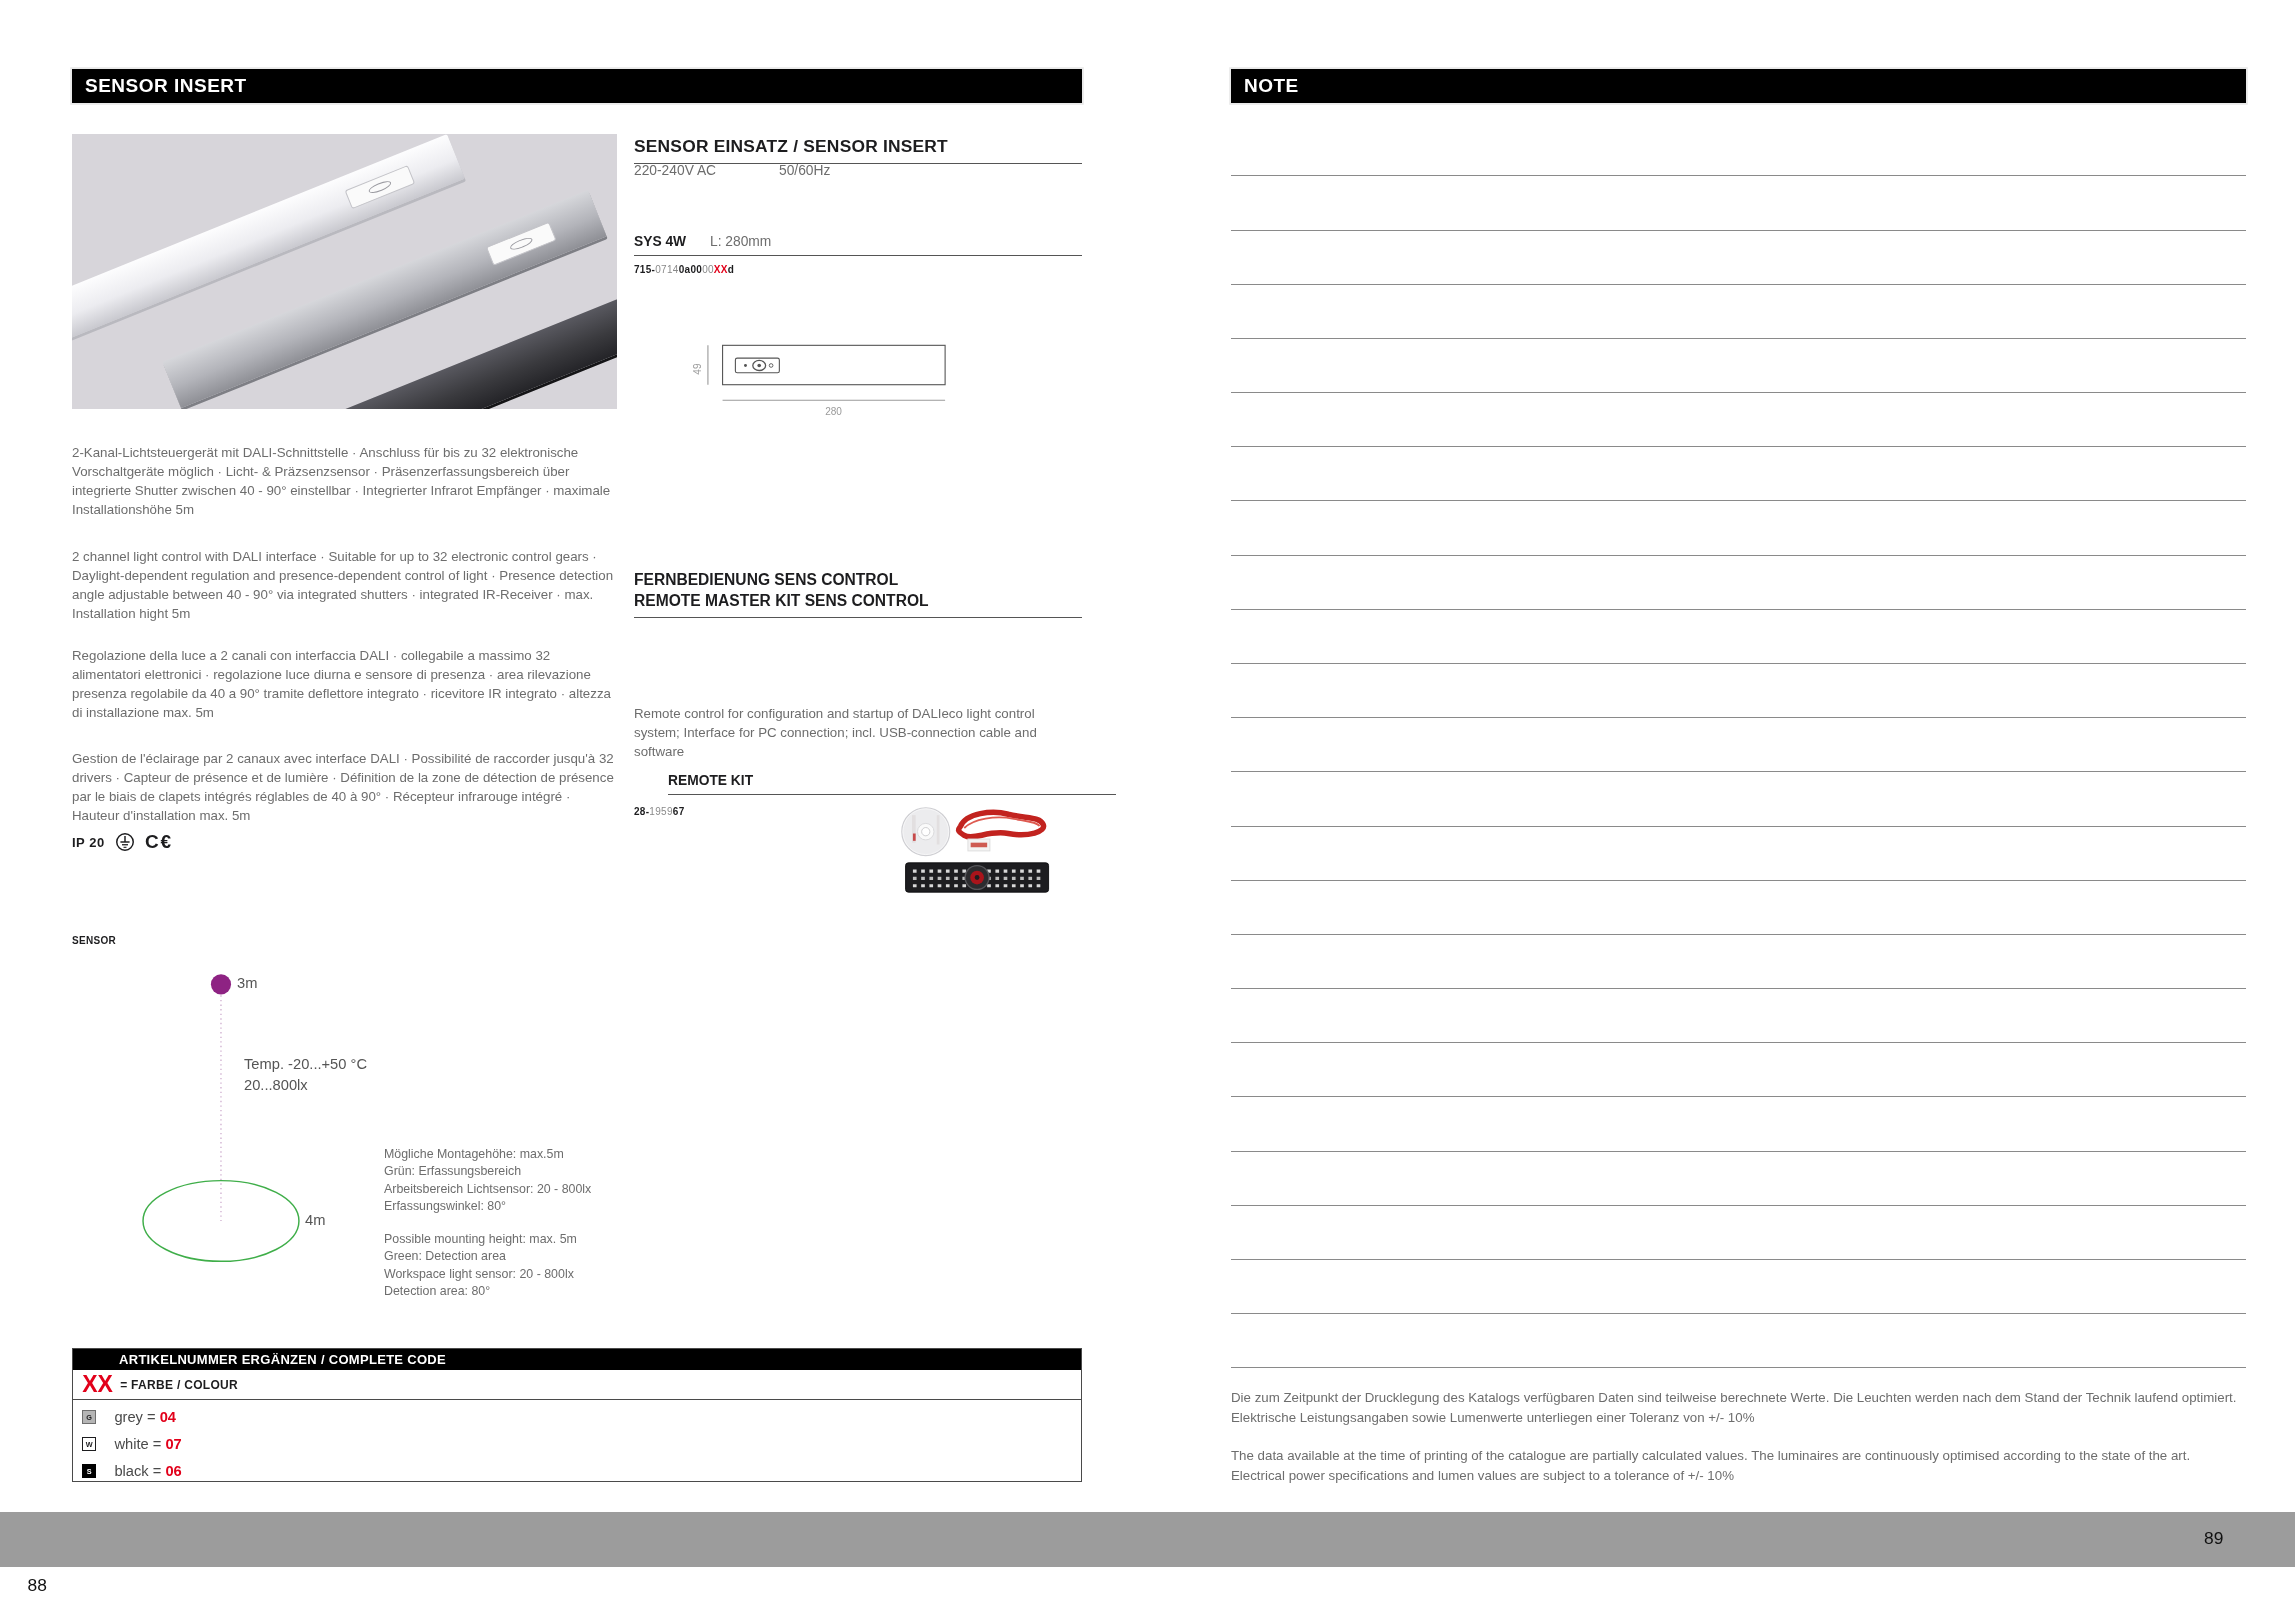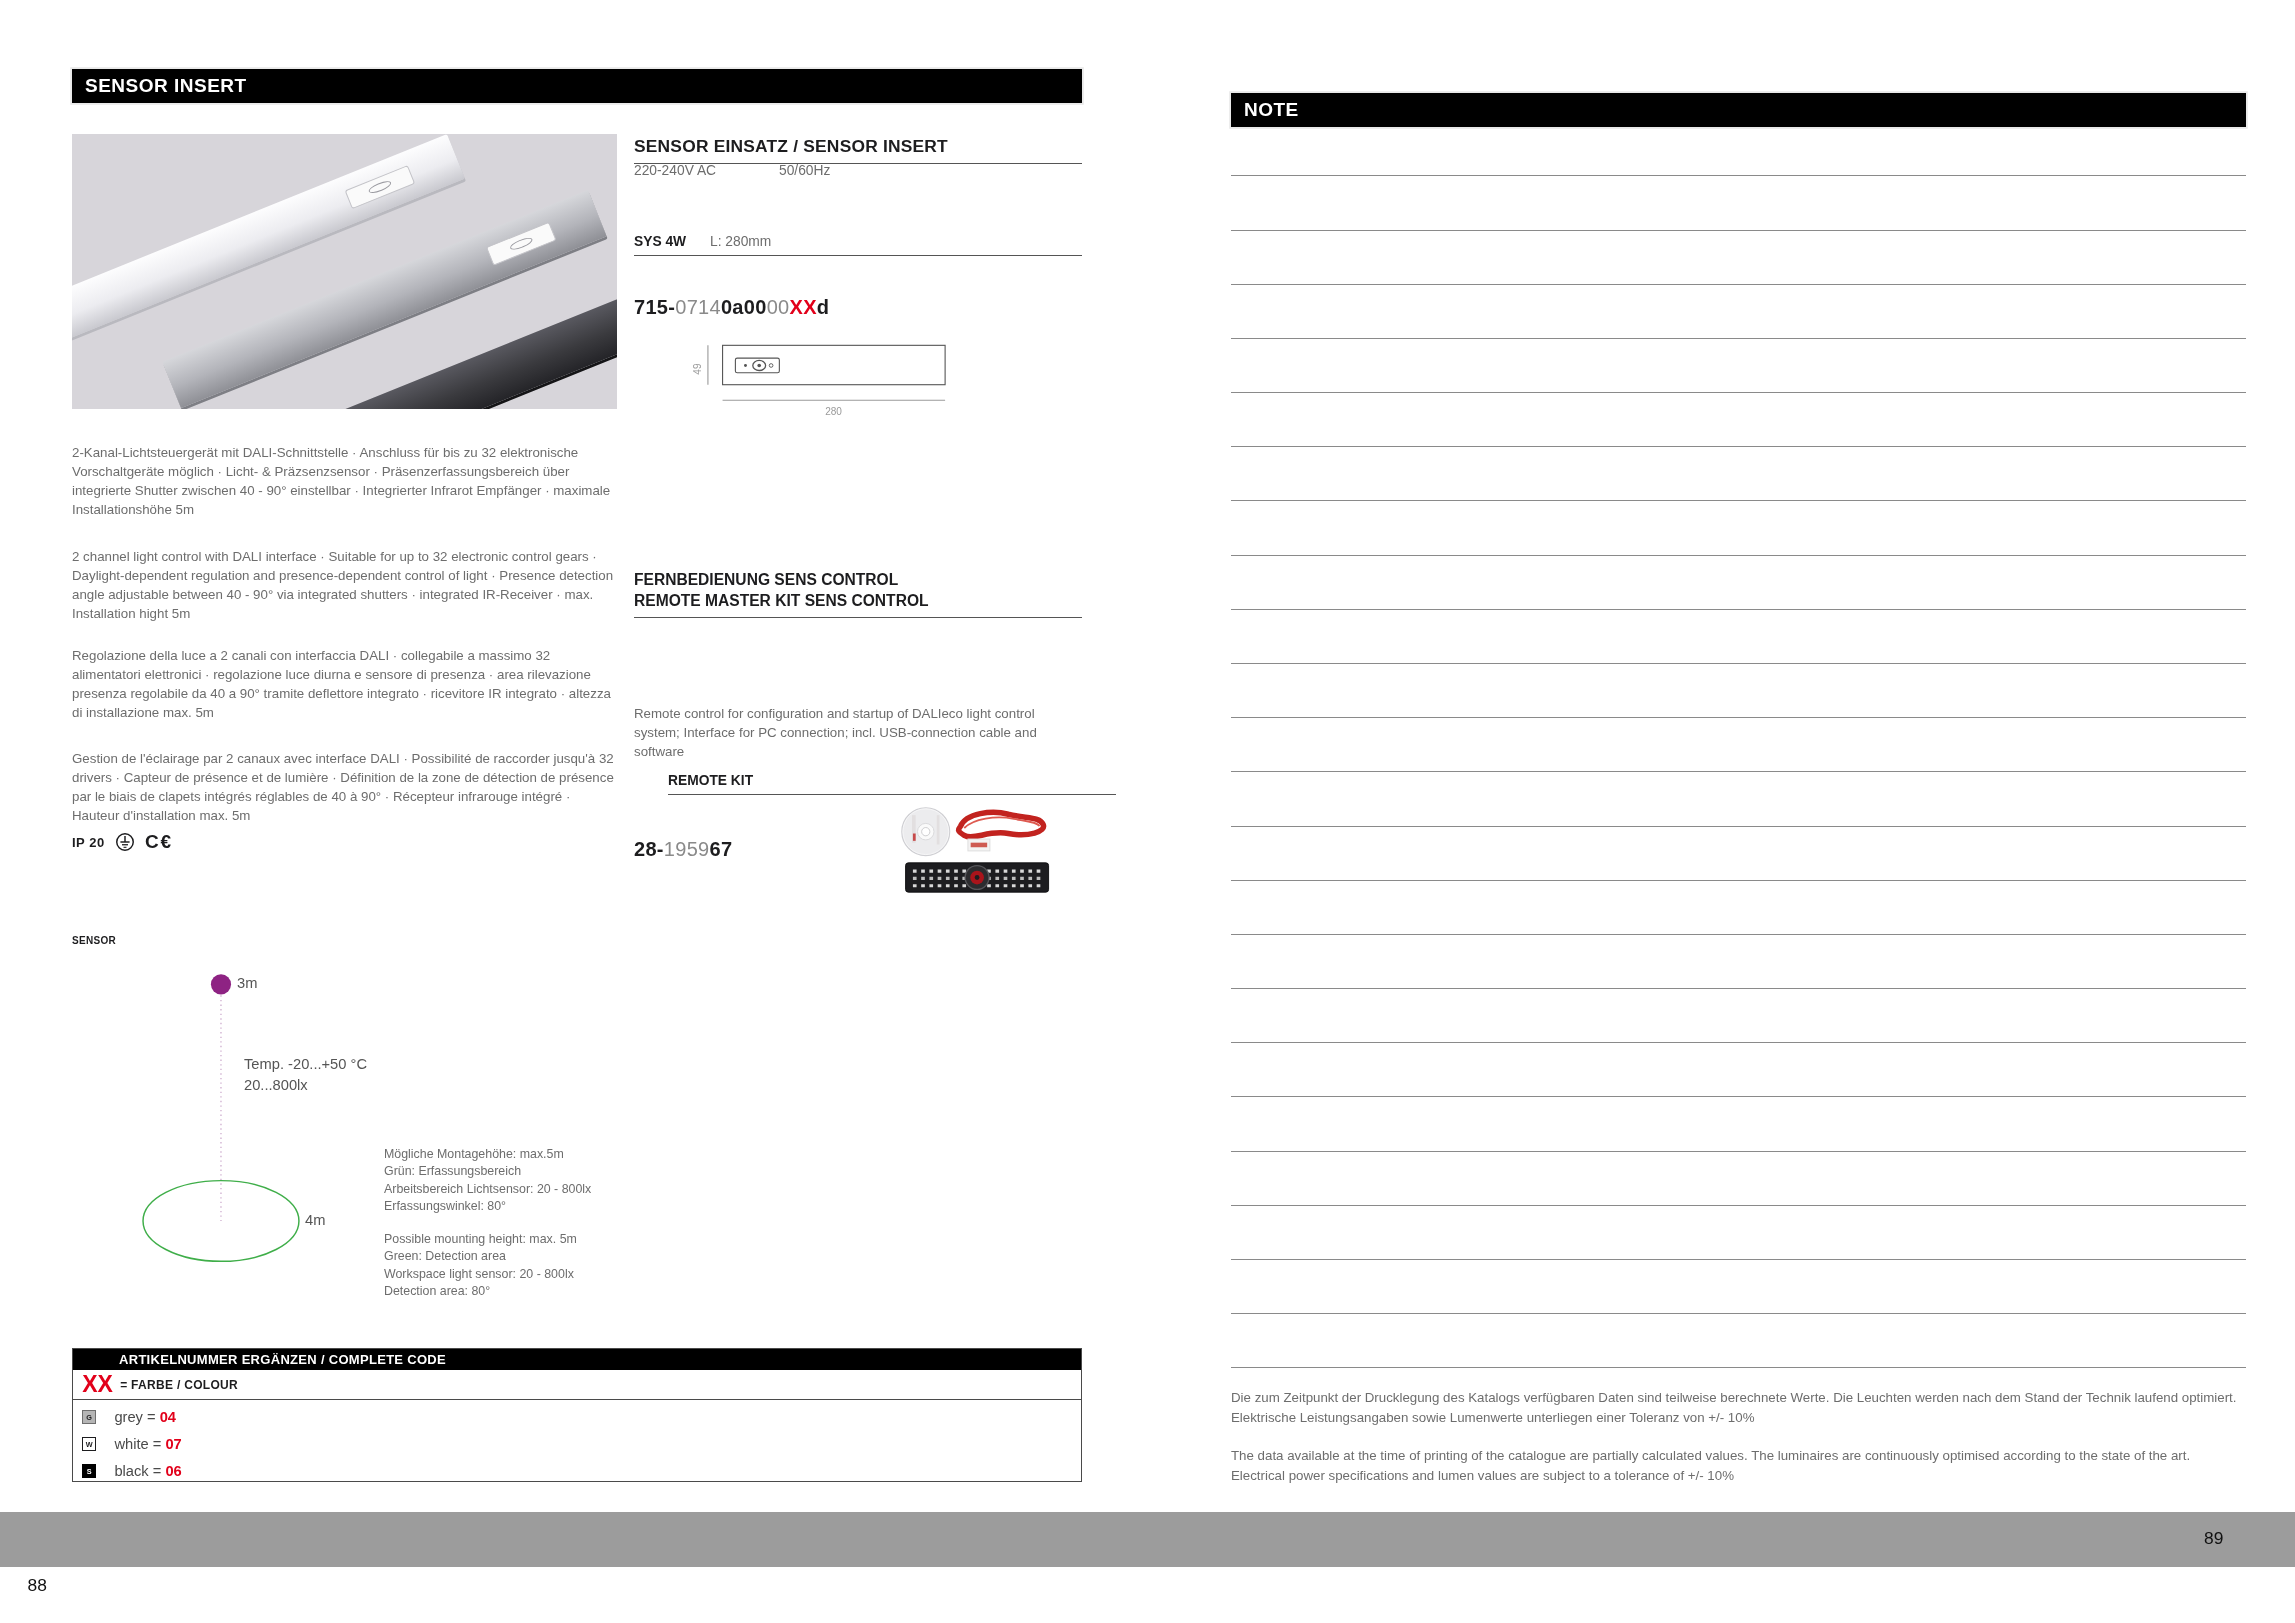--- a/index.html
+++ b/index.html
@@ -29,21 +29,21 @@
   .bar-grey{background:linear-gradient(180deg,#d6d7db 0%,#b3b4ba 55%,#8f9096 100%);box-shadow:0 2.8px 0 #7e7f85;}
   .bar-black{background:linear-gradient(180deg,#595960 0%,#3a3a3e 55%,#242428 100%);box-shadow:0 2.8px 0 #151517;}
 
   
   .spec-title{font-size:17.4px;font-weight:bold;letter-spacing:0.2px;border-bottom:1.8px solid #555;padding-bottom:5.5px;}
   .spec-row{font-size:13.8px;color:var(--body);}
   .sys-line{border-bottom:1.4px solid #555;padding-bottom:5.5px;font-size:13.8px;}
   .b{font-weight:bold;color:var(--ink);text-align:center;}
   .lt{color:#8a8a8a;}
   .red{color:var(--accent);font-weight:bold;}
-  .codeline{font-size:20px;letter-spacing:0.3px;margin-top:32px;}
+  .codeline{font-size:10px;letter-spacing:0.3px;}
 
   .remote-title{font-size:15.6px;font-weight:bold;line-height:21px;border-bottom:1.8px solid #555;padding-bottom:5.5px;}
   .rule1{border-bottom:1.4px solid #555;margin-left:34px;}
 
   
   #code-table{border:0.9px solid #4a4a4a;background:#fff;}
   #ct-head{background:#000;color:#fff;font-weight:bold;font-size:13px;display:flex;align-items:center;padding-left:9.2px;letter-spacing:0.3px;}
   #ct-xxrow{border-bottom:0.9px solid #4a4a4a;display:flex;align-items:center;padding-left:9.2px;gap:7.3px;}
   #ct-xxrow .xx{font-size:23px;font-weight:bold;color:var(--accent);}
   #ct-xxrow .xxl{font-size:12px;font-weight:bold;letter-spacing:0.3px;}
@@ -195,21 +195,21 @@
       <span class="ct-label"><span>white =</span>
         <span class="red">07</span></span>
     </div>
     <div class="ct-row">
       <span class="swatch" style="null;background:#000000;color:#ffffff;border-color:#000000">S</span>
       <span class="ct-label"><span>black =</span>
         <span class="red">06</span></span>
     </div>
   </div>
 
-  <div class="abs barhead" style="left:1231px;top:69px;width:1015px;height:34px;margin-top:24px;">
+  <div class="abs barhead" style="left:1231px;top:69px;width:1015px;height:34px;">
     <span>NOTE</span>
   </div>
 
   <div id="note-lines">
       <div class="note-line" style="left: 1231px; width: 1015px; top: 175px;"></div>
       <div class="note-line" style="left: 1231px; width: 1015px; top: 230px;"></div>
       <div class="note-line" style="left: 1231px; width: 1015px; top: 284px;"></div>
       <div class="note-line" style="left: 1231px; width: 1015px; top: 338px;"></div>
       <div class="note-line" style="left: 1231px; width: 1015px; top: 392px;"></div>
       <div class="note-line" style="left: 1231px; width: 1015px; top: 446px;"></div>

